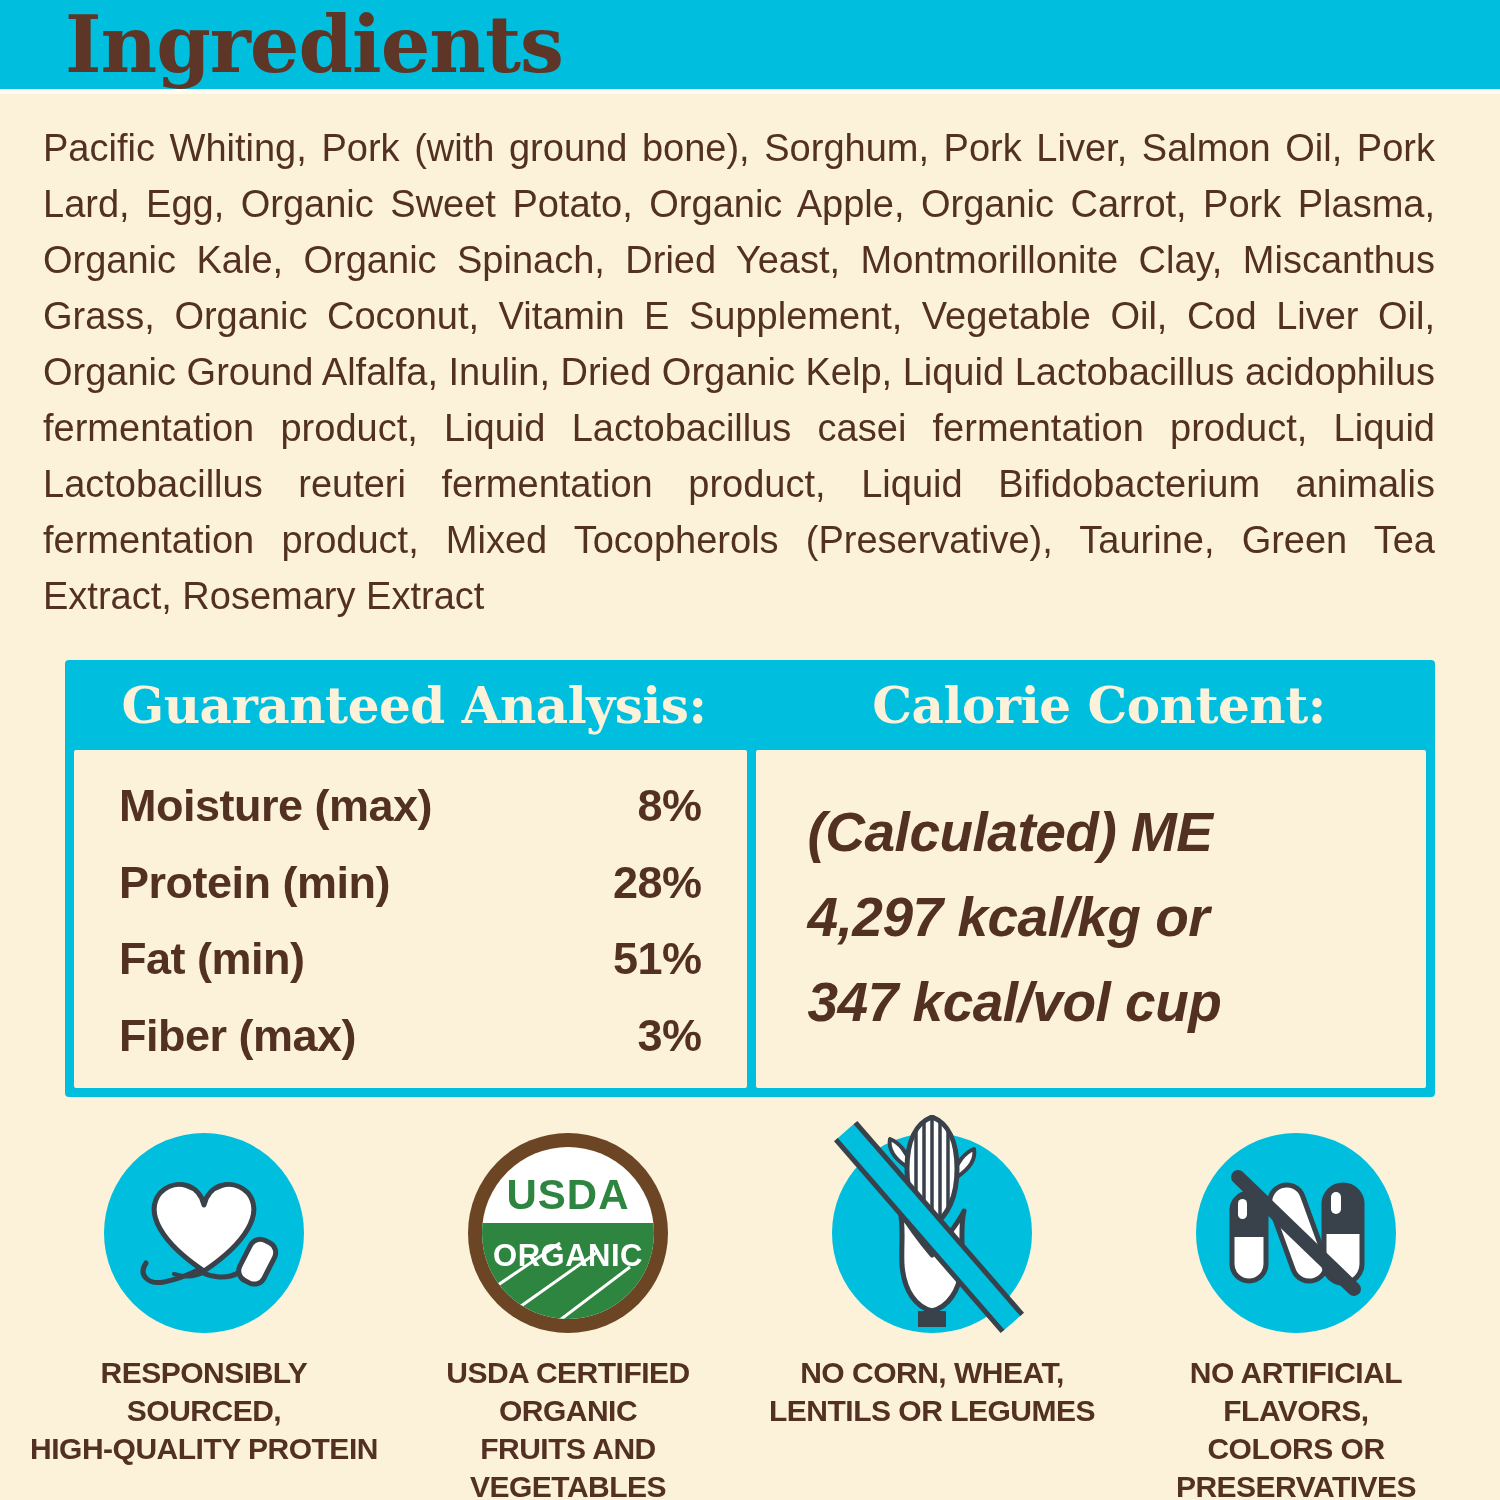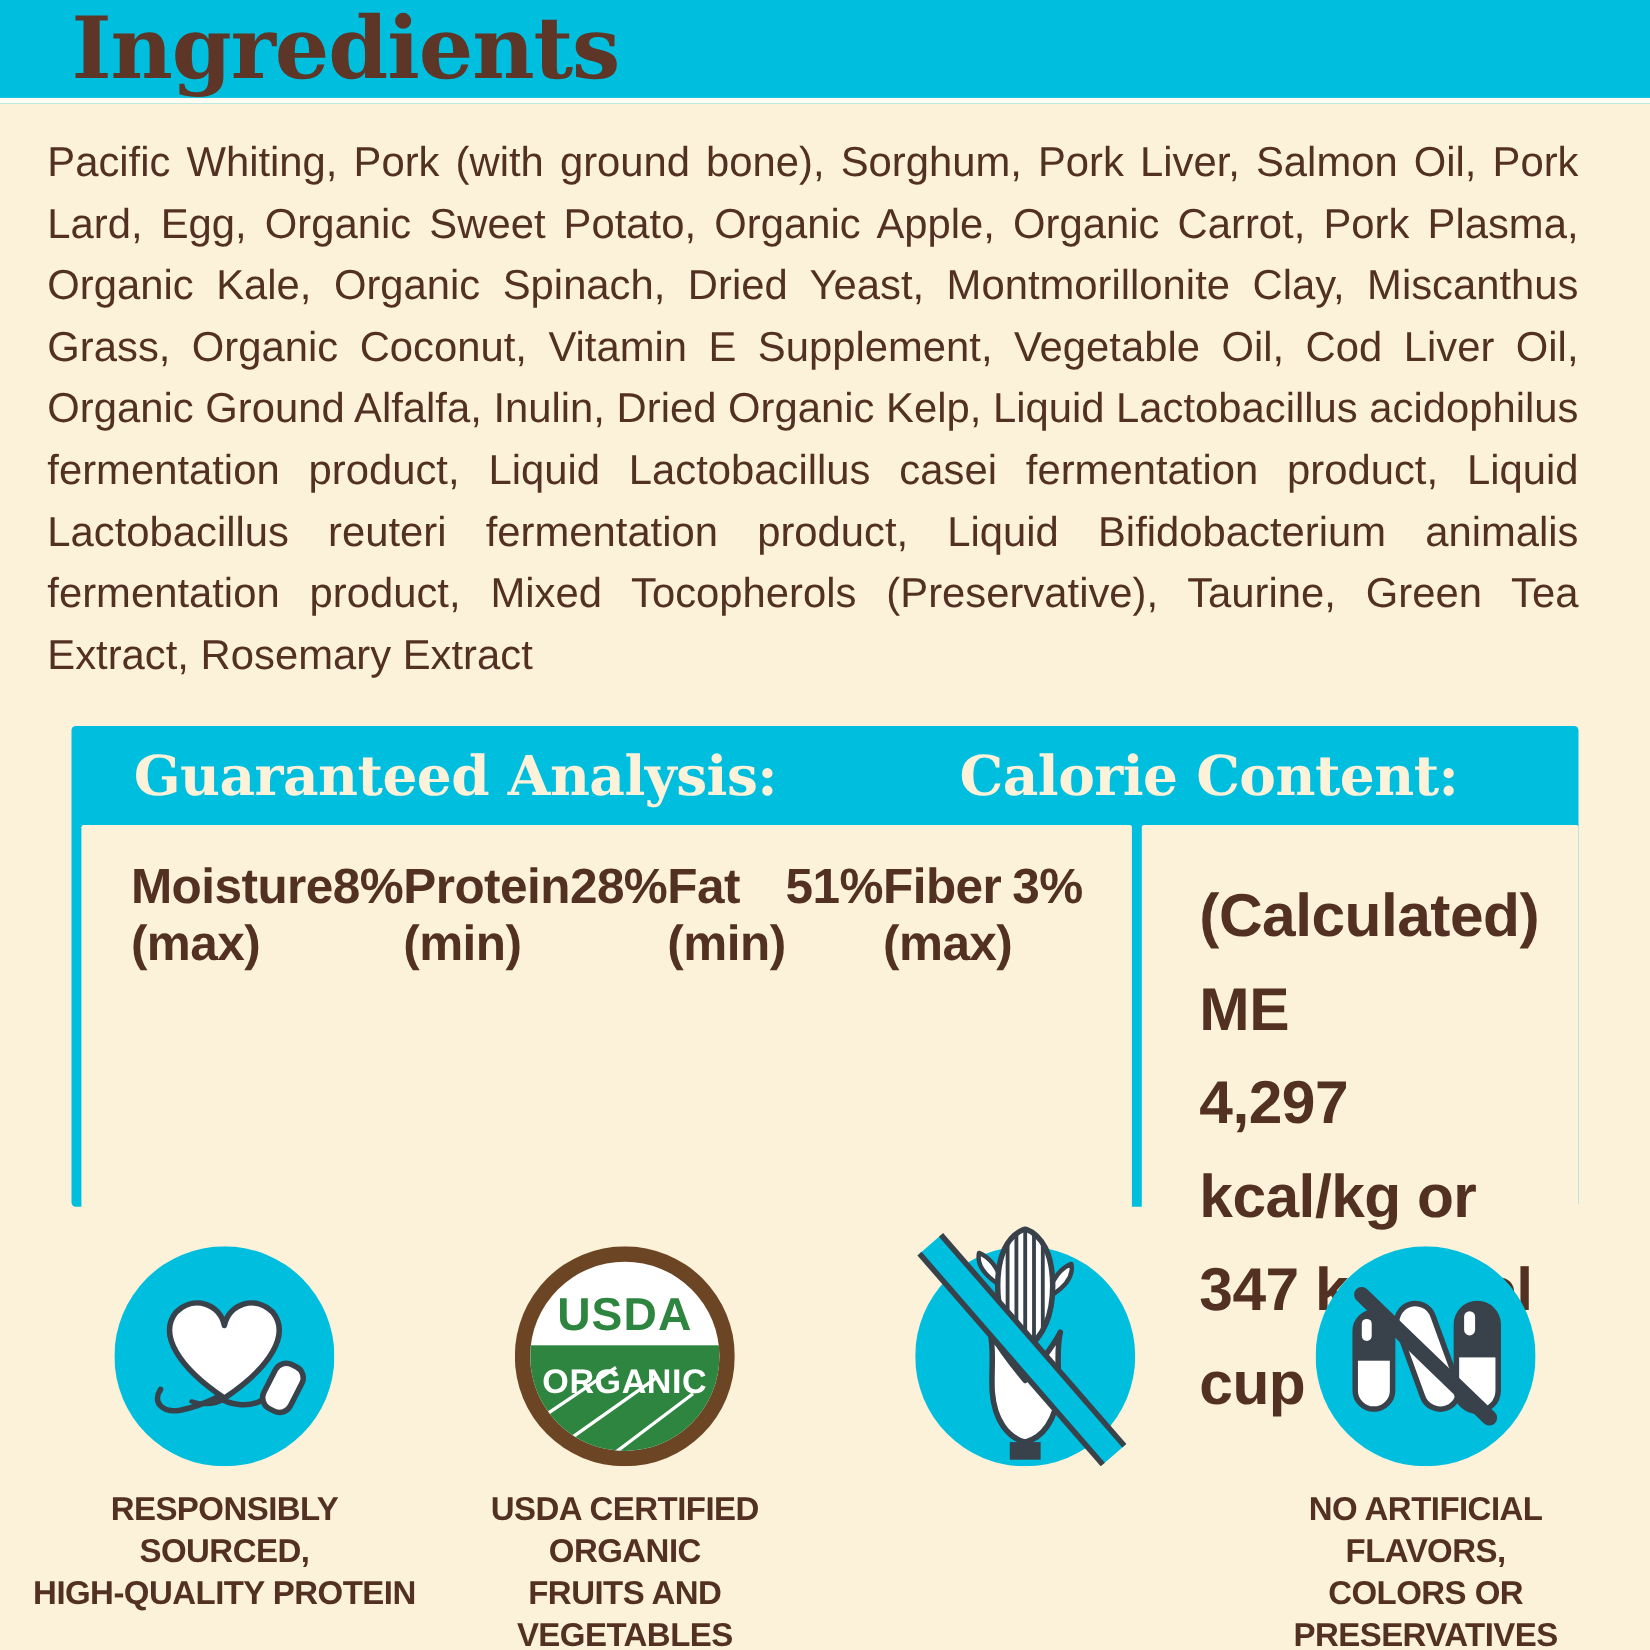--- a/index.html
+++ b/index.html
@@ -34,28 +34,28 @@
   .ga-headers .htitle{
     flex:1 1 0;display:flex;align-items:center;justify-content:center;
     font-family:"DejaVu Serif","Liberation Serif",serif;font-weight:bold;
     font-size:50px;color:#fcf2da;letter-spacing:-0.5px;padding-left:13px;
   }
   .ga-panels{
     flex:1 1 auto;display:flex;gap:9px;padding:0 9px 9px 9px;box-sizing:border-box;
   }
   .panel{background:#fcf2da;flex:1 1 0;border-radius:2px;box-sizing:border-box;}
   .panel.analysis{
-    display:flex;flex-direction:row;justify-content:space-between;
+    display:flex;flex-direction:column;justify-content:space-between;
     padding:30px 45px 26px 45px;
   }
   .ga-row{
     display:flex;justify-content:space-between;align-items:baseline;
     font-weight:bold;font-size:45px;color:#533122;letter-spacing:-0.5px;
   }
-  .panel.calorie{padding:40px 36px 0 52px;}
+  .panel.calorie{padding:40px 36px 0 52px;font-style:italic;}
   .cal-line{
     font-weight:bold;font-size:55px;line-height:85px;color:#533122;letter-spacing:-0.5px;
   }
   
   .badges{display:flex;margin:36px 22px 0 22px;}
   .badge{flex:1 1 0;display:flex;flex-direction:column;align-items:center;}
   .badge .art{height:200px;display:flex;align-items:flex-start;text-align:center;}
   .badge svg{display:block;}
   svg.corn-svg{margin-top:-18px;}
   .caption{
@@ -167,20 +167,24 @@
         <path d="M100 196 C84 192 72 176 70 150 C69 128 72 112 68 96 C80 116 90 128 100 140 C110 128 124 112 132 96 C128 112 131 128 130 150 C128 176 116 192 100 196 Z" fill="#ffffff" stroke="#39414b" stroke-width="5" stroke-linejoin="round"></path>
         <rect x="86" y="196" width="28" height="16" fill="#39414b"></rect>
 
         <g transform="rotate(49 97 112)">
           <rect x="-30" y="99" width="254" height="26" fill="#00bedd"></rect>
           <line x1="-30" y1="99" x2="224" y2="99" stroke="#39414b" stroke-width="5"></line>
           <line x1="-30" y1="125" x2="224" y2="125" stroke="#39414b" stroke-width="5"></line>
         </g>
       </svg>
     </div>
+    <div class="caption">
+      <div>NO CORN, WHEAT,</div>
+      <div>LENTILS OR LEGUMES</div>
+    </div>
   </div>
 
   <div class="badge">
     <div class="art">
       <svg width="200" height="200" viewBox="0 0 200 200">
         <defs>
           <clipPath id="capL">
               <rect x="36" y="60" width="34" height="88" rx="17"></rect>
             </clipPath>
           <clipPath id="capR">

